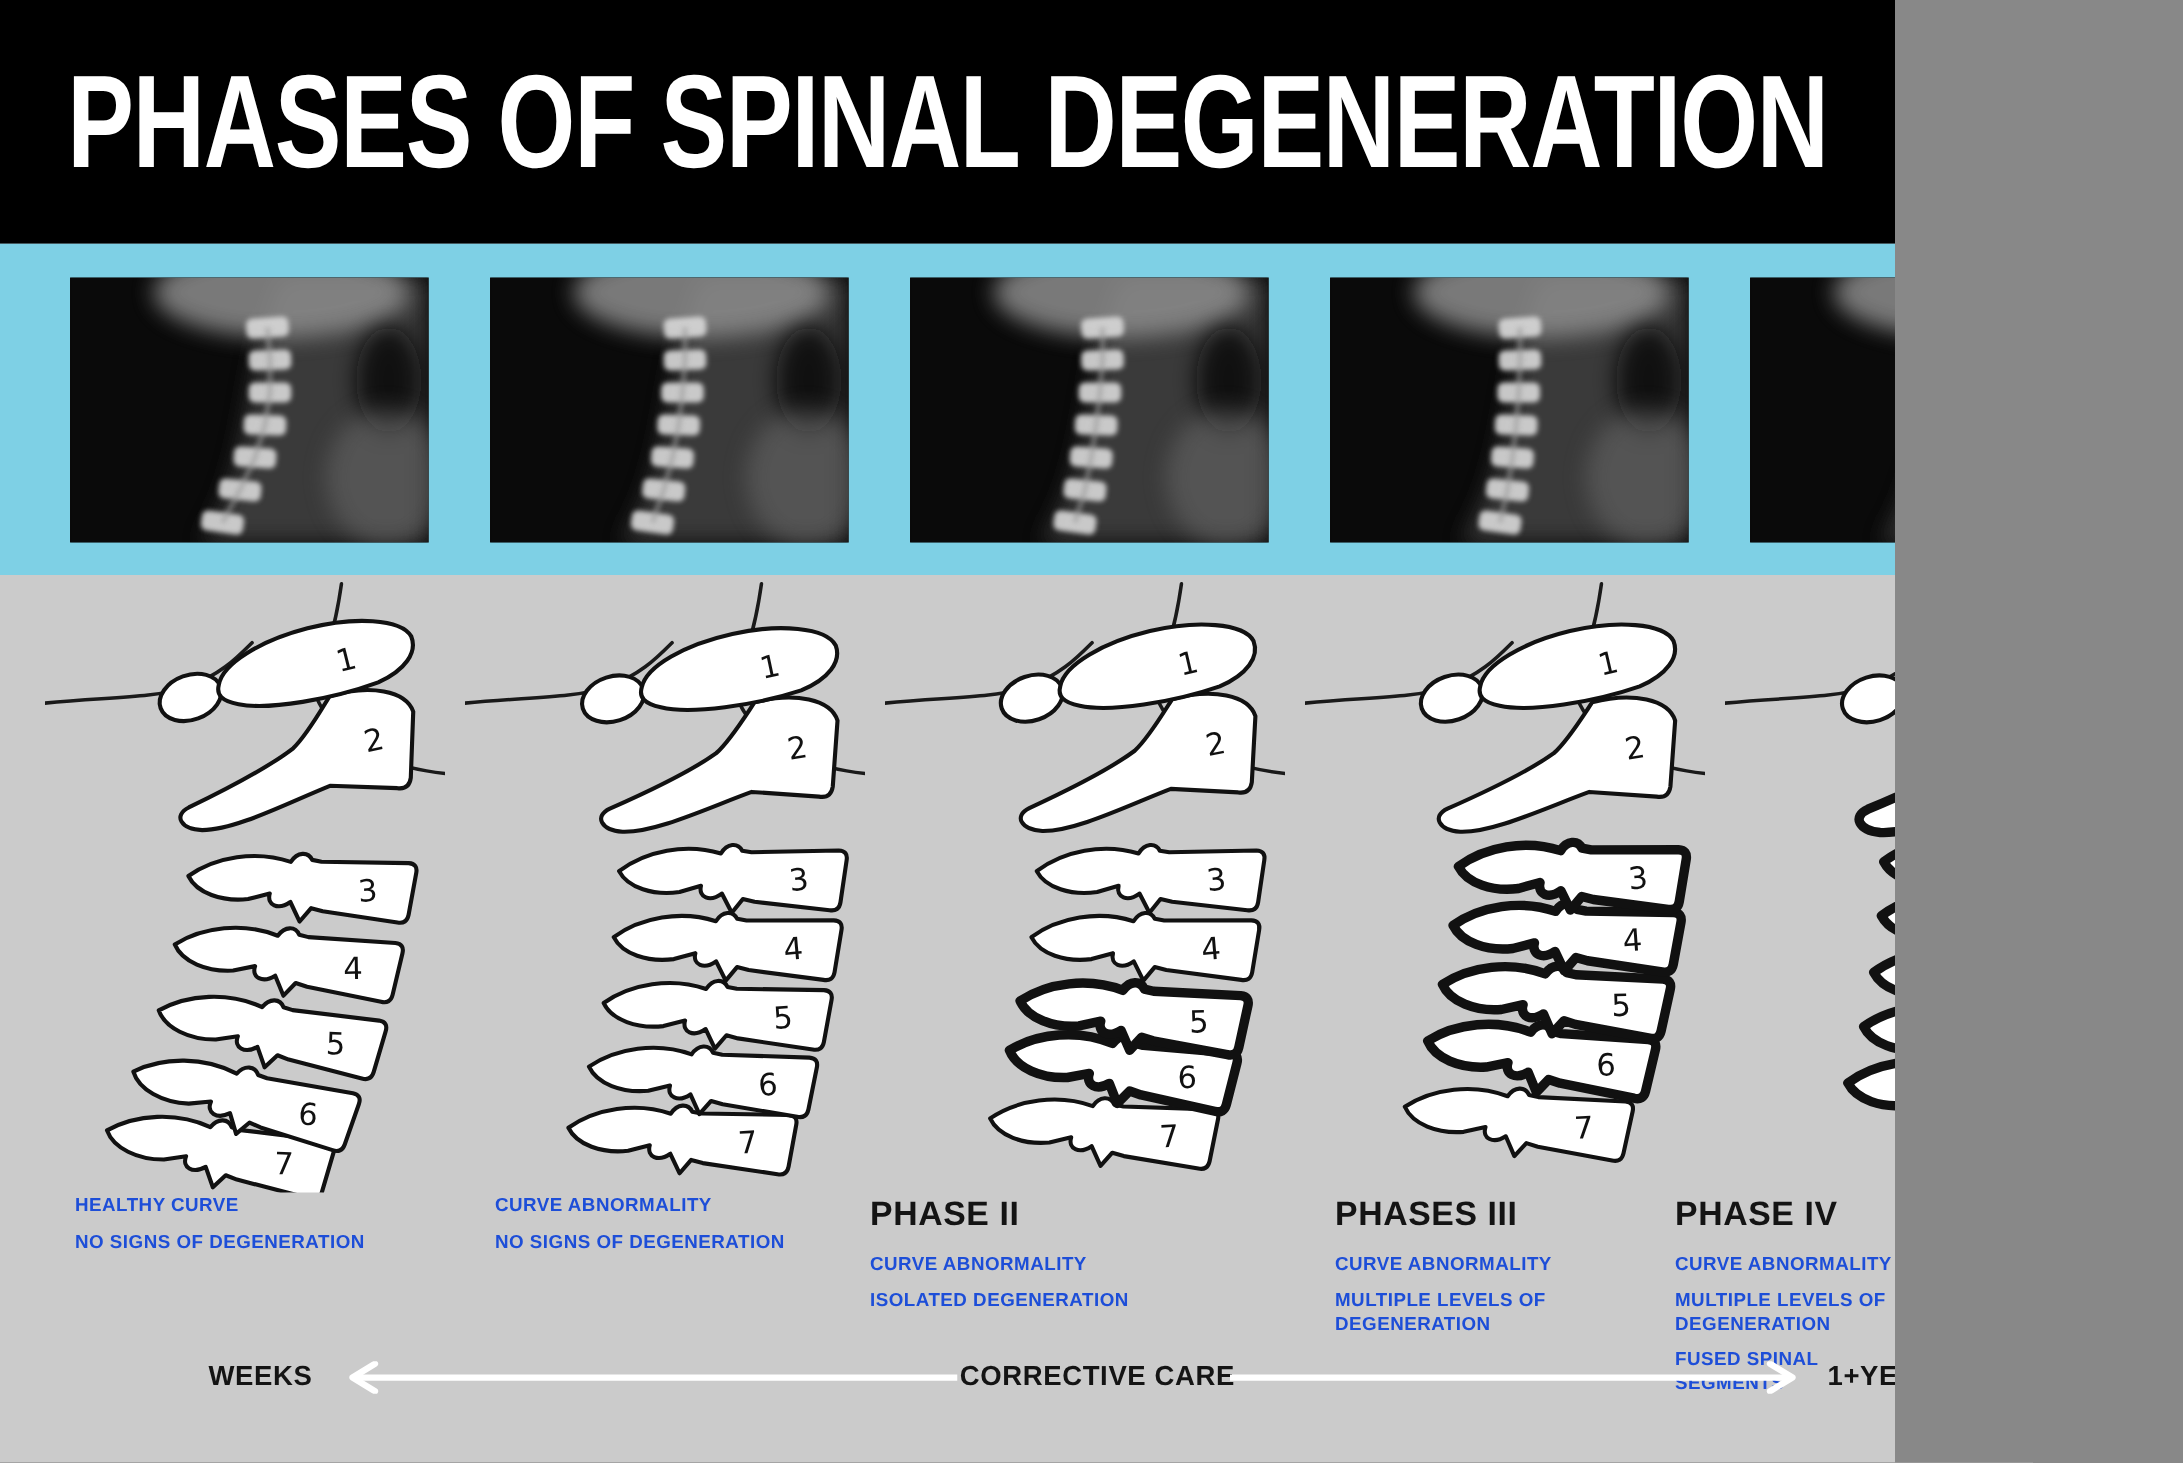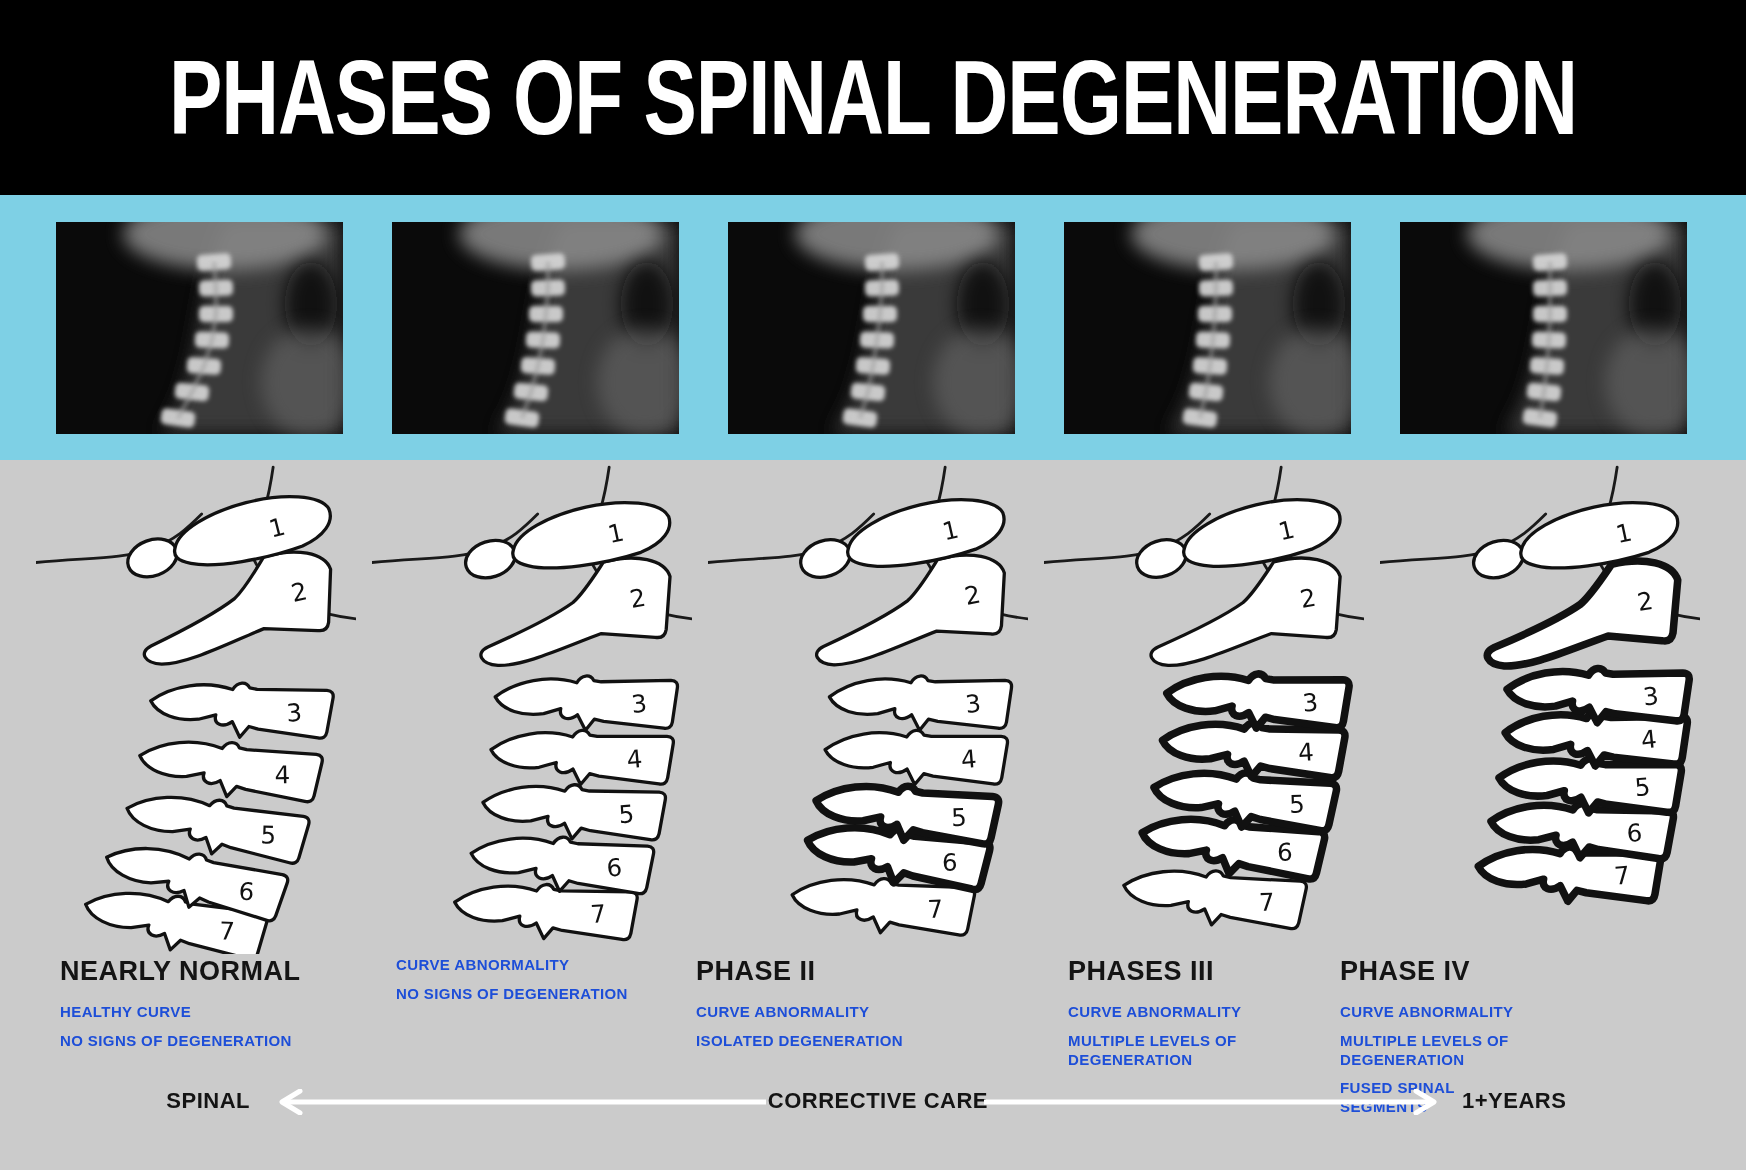--- a/index.html
+++ b/index.html
@@ -1,17 +1,17 @@
 <!DOCTYPE html>
 <html><head>
 <meta charset="utf-8">
 <style>
   html,body{margin:0;padding:0;background:#888;}
   .poster{
-    position:relative; width:1746px; height:1170px; overflow:hidden;
+    position:relative; width:1516px; height:1170px; overflow:hidden;
     background:#cbcbcb; font-family:"Liberation Sans", sans-serif;
   }
   .header{
     position:absolute; left:0; top:0; width:100%; height:195px;
     background:#000; display:flex; align-items:center; justify-content:center;
   }
   .title{
     margin:0; color:#fff; font-weight:bold; font-size:80px; letter-spacing:-1px;
     transform:scaleY(1.32); white-space:nowrap;
   }
@@ -429,21 +429,20 @@
         </g>
         <g transform="translate(92,38) rotate(-4)">
           <ellipse cx="30" cy="56" rx="27" ry="19" transform="rotate(-14 30 56)" fill="#ffffff" stroke="#111" stroke-width="3.5"></ellipse>
           <path d="M55,48C60,30 95,14 135,8C175,2 215,8 222,24C226,38 214,52 190,60C150,70 95,74 70,66C56,62 52,56 55,48Z" fill="#ffffff" stroke="#111" stroke-width="3.5" stroke-linejoin="round"></path>
           <text x="158" y="48" font-size="26" fill="#111" font-family="&quot;DejaVu Sans&quot;, sans-serif" transform="rotate(-8 158 48)">1</text>
         </g>
       </svg>
     </div>
 
   <div class="label-block" style="left:60px">
-    <h2 class="phase-name">NEARLY NORMAL</h2>
     <div class="detail">HEALTHY CURVE</div>
     <div class="detail">NO SIGNS OF DEGENERATION</div>
   </div>
 
   <div class="label-block" style="left:396px">
     <div class="detail">CURVE ABNORMALITY</div>
     <div class="detail">NO SIGNS OF DEGENERATION</div>
   </div>
 
   <div class="label-block" style="left:696px">
@@ -458,21 +457,21 @@
     <div class="detail">MULTIPLE LEVELS OF DEGENERATION</div>
   </div>
 
   <div class="label-block narrow" style="left:1340px">
     <h2 class="phase-name">PHASE IV</h2>
     <div class="detail">CURVE ABNORMALITY</div>
     <div class="detail">MULTIPLE LEVELS OF DEGENERATION</div>
     <div class="detail">FUSED SPINAL SEGMENTS</div>
   </div>
 
-  <span class="tl-label tl-weeks">SPINAL</span>
+  <span class="tl-label tl-weeks">WEEKS</span>
 
   <svg class="tl-arrow a1" viewBox="0 0 506 26">
     <line x1="24" y1="13" x2="506" y2="13" stroke="#ffffff" stroke-width="5"></line>
     <polyline points="40,2 22,13 40,24" fill="none" stroke="#ffffff" stroke-width="5" stroke-linecap="round" stroke-linejoin="round"></polyline>
   </svg>
 
   <span class="tl-label tl-care">CORRECTIVE CARE</span>
 
   <svg class="tl-arrow a2" viewBox="0 0 472 26">
     <line x1="0" y1="13" x2="448" y2="13" stroke="#ffffff" stroke-width="5"></line>

